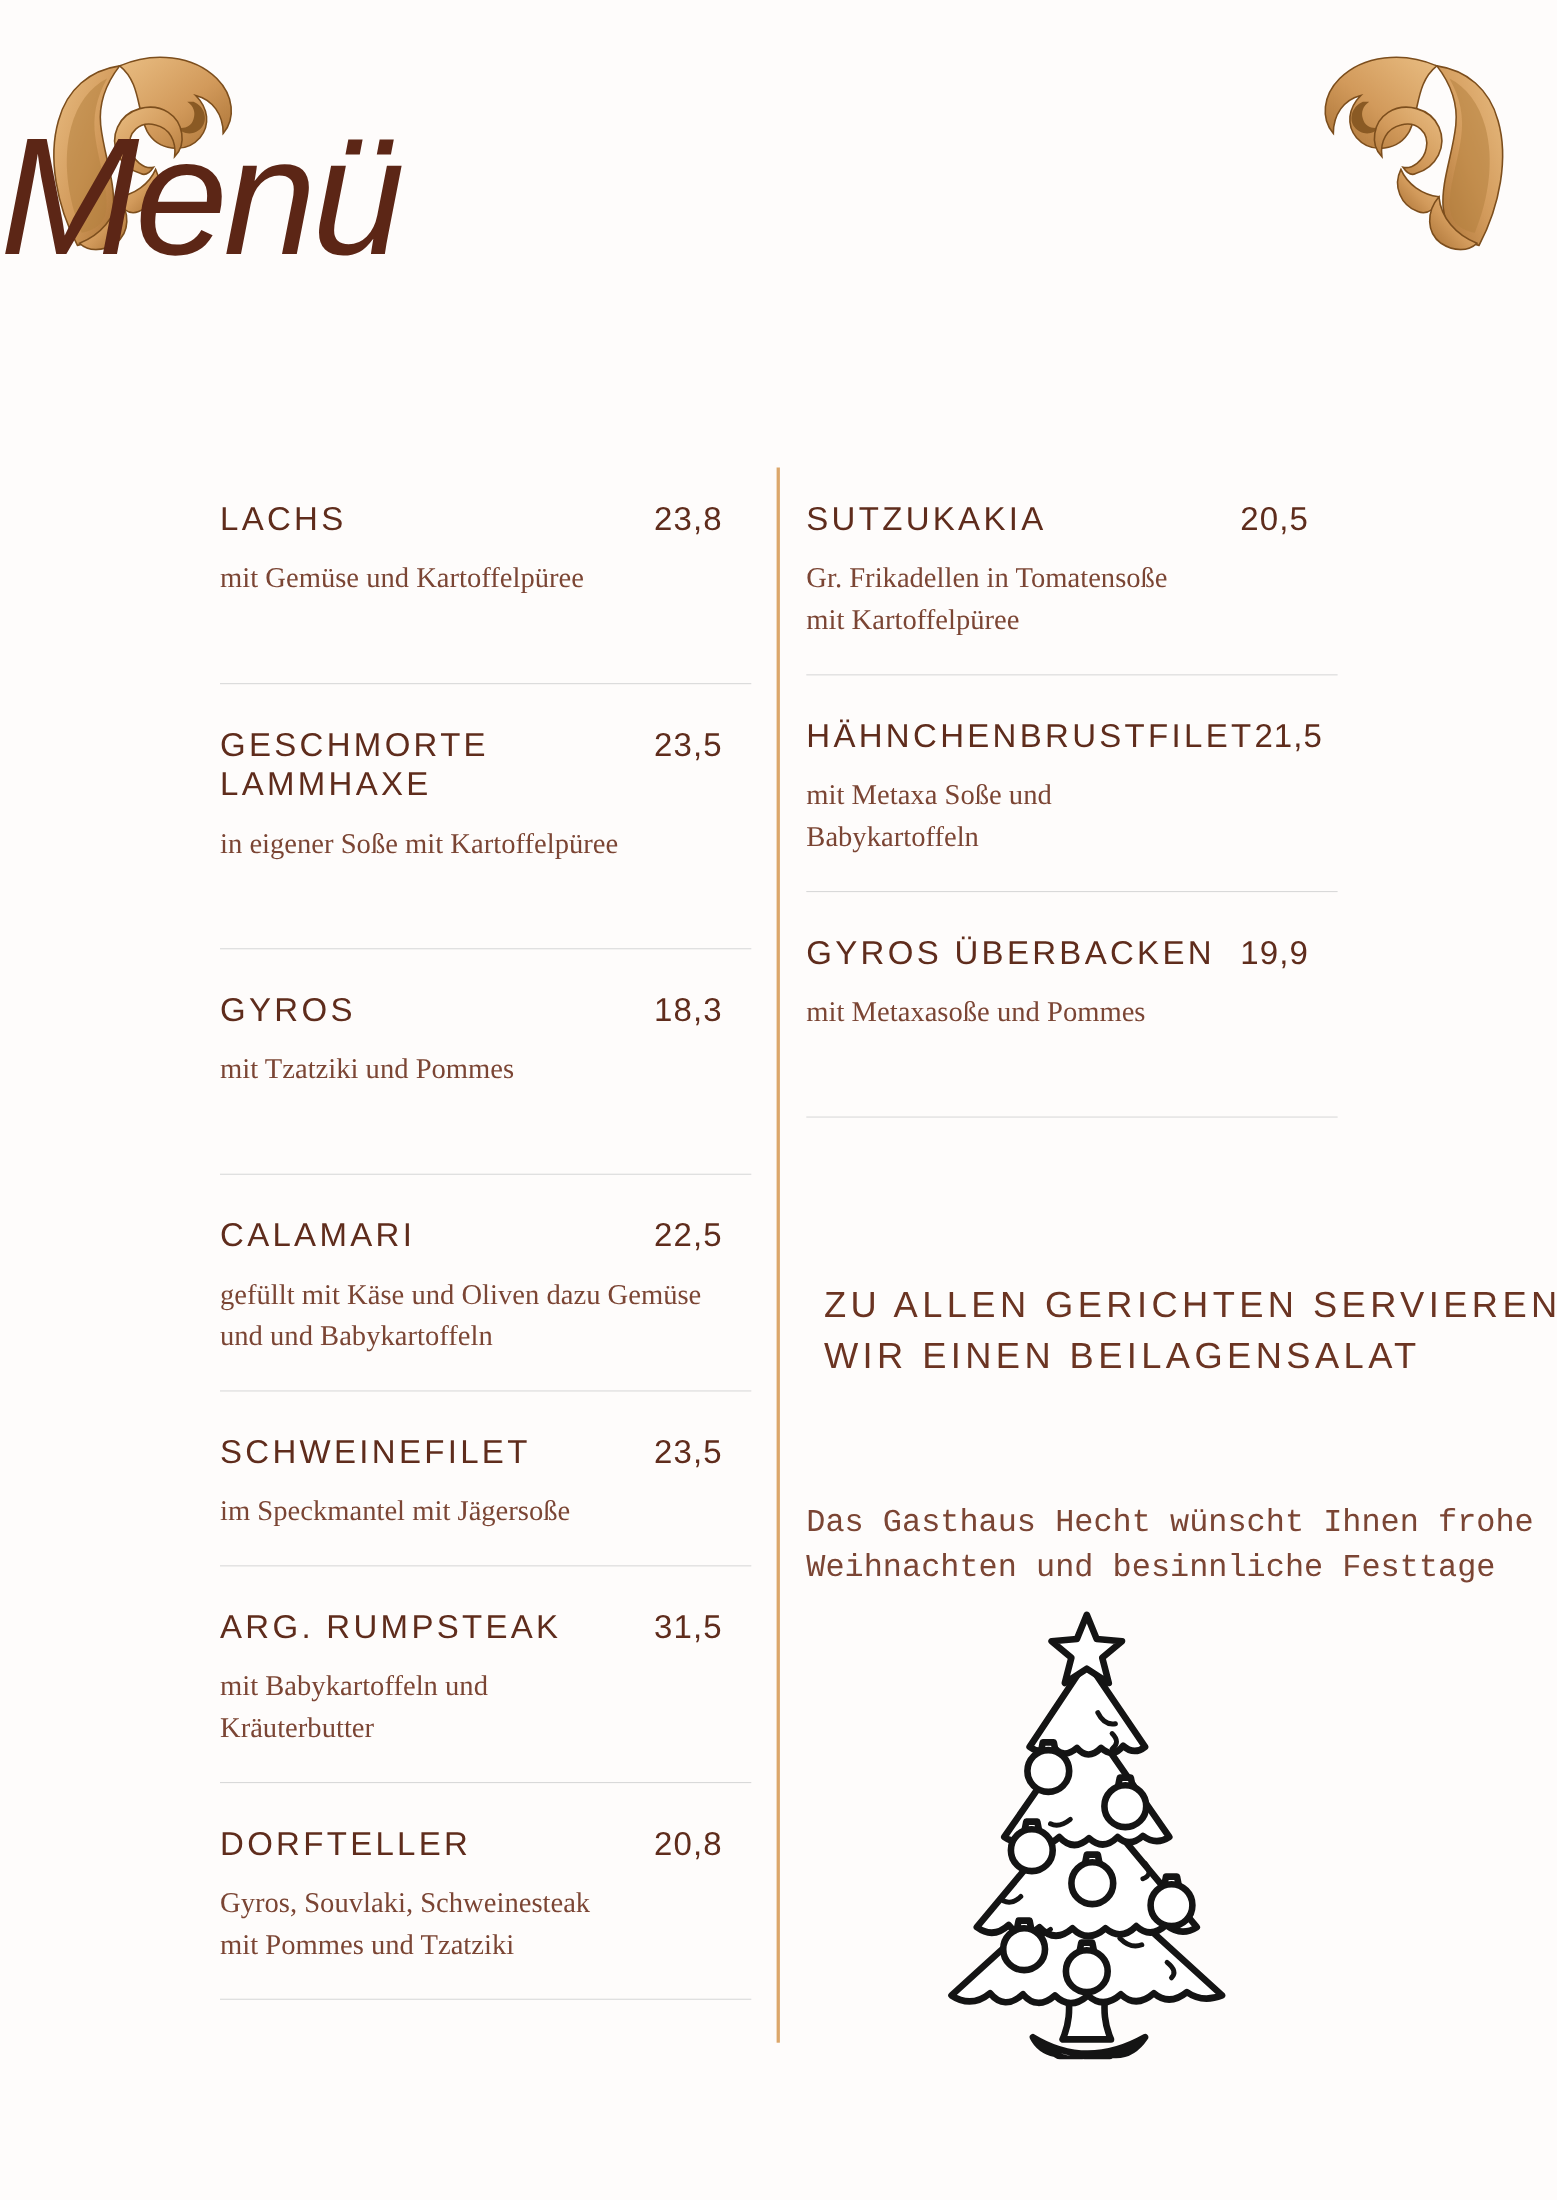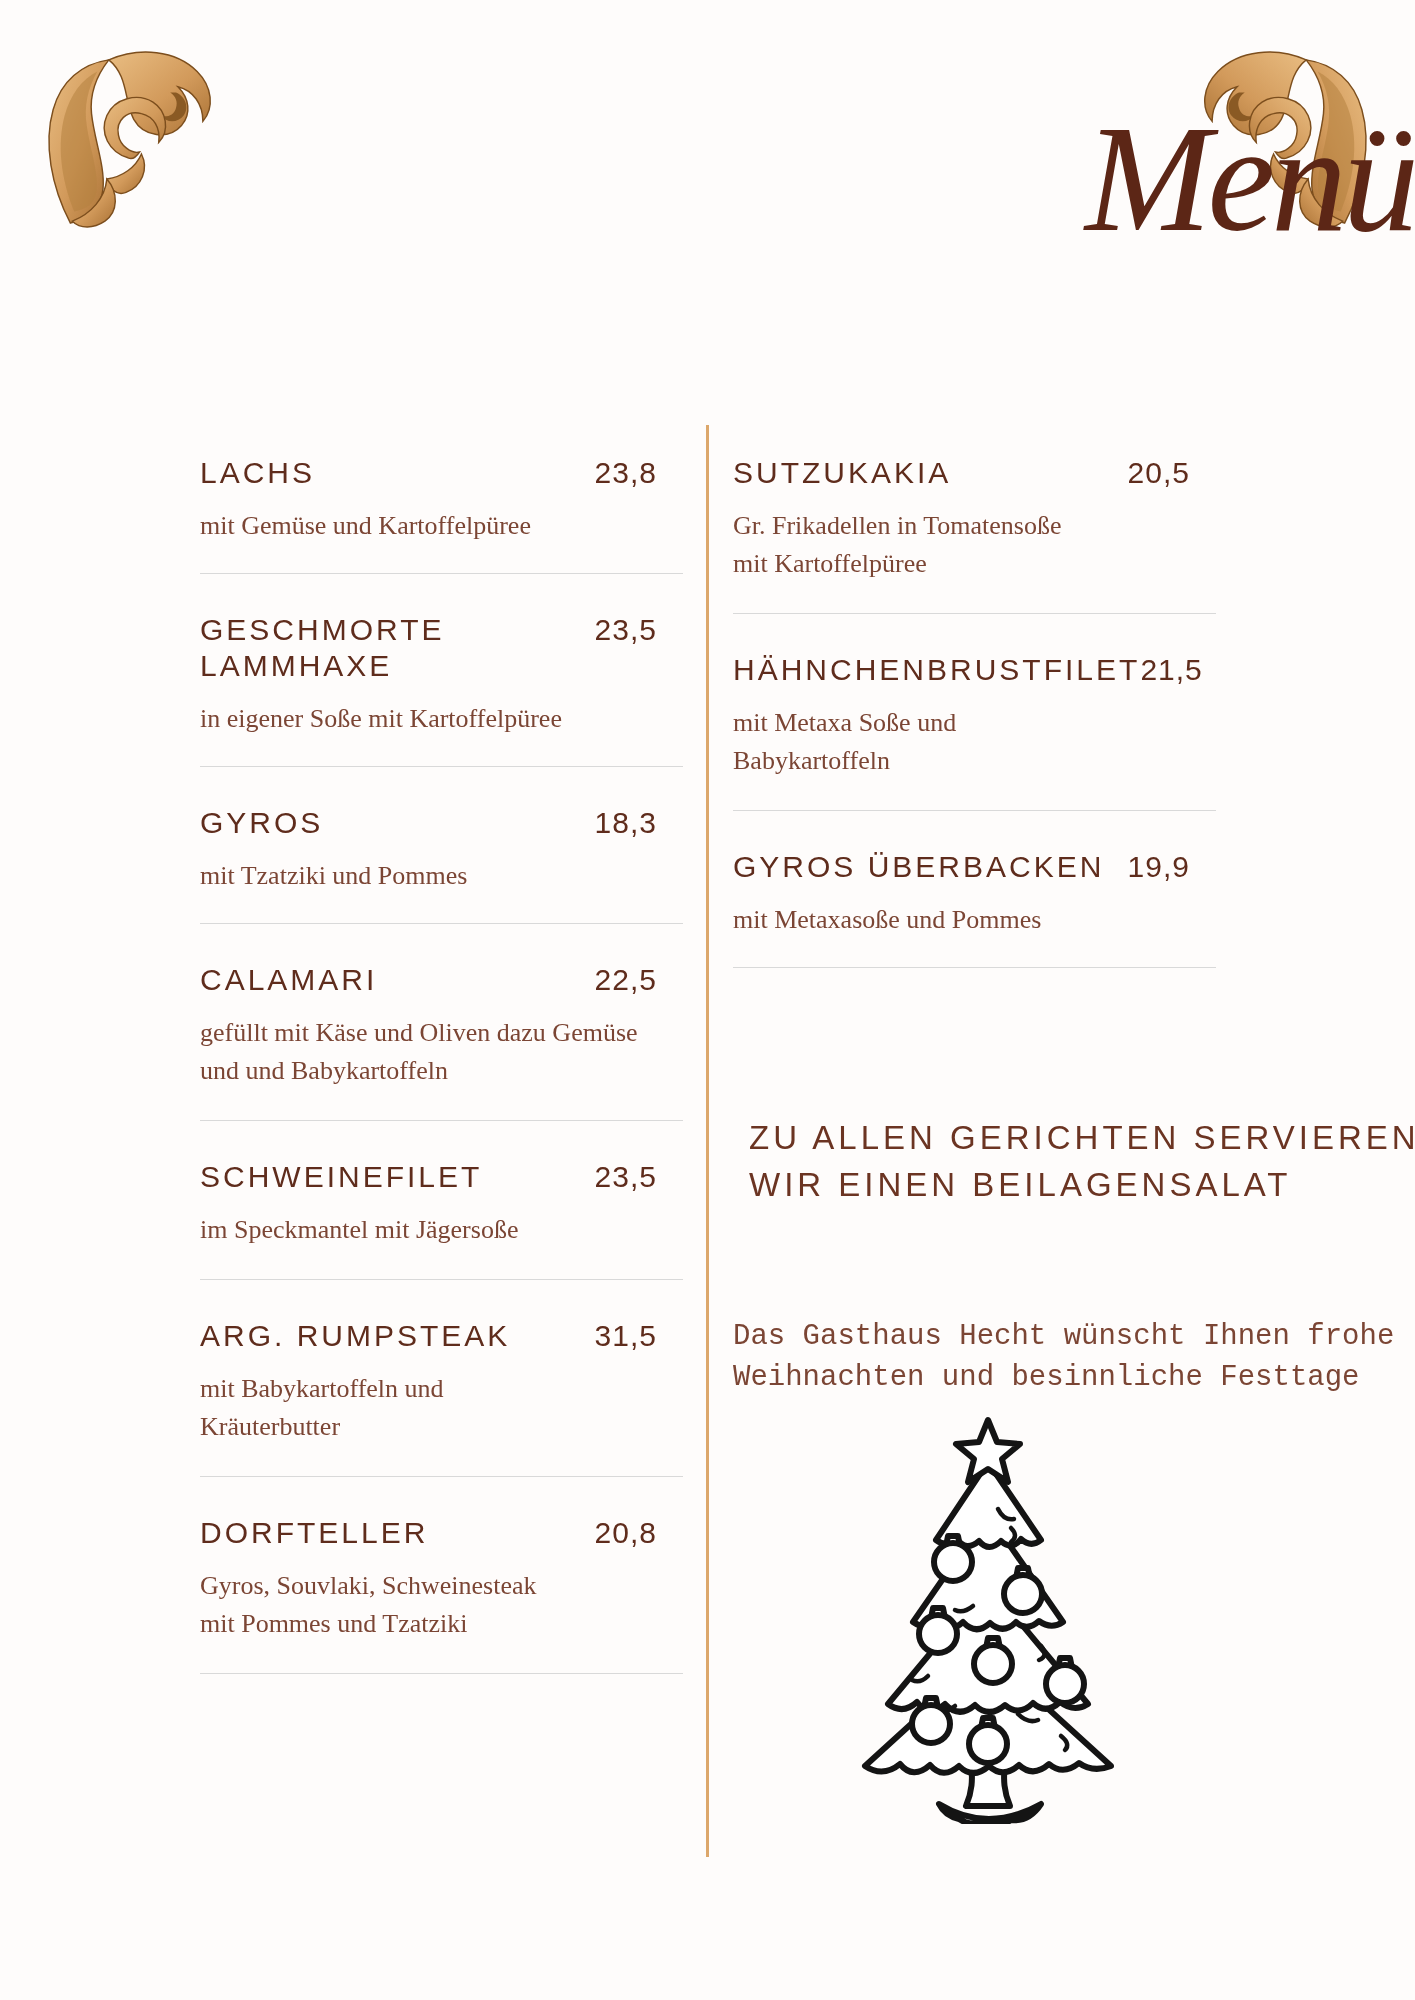--- a/index.html
+++ b/index.html
@@ -8,36 +8,36 @@
     background:#fefcfb;overflow:hidden;
     font-family:"Liberation Sans",sans-serif;
   }
   
   .ornament{position:absolute;top:30px;width:192px;height:198px;}
   .ornament.left{left:32px;}
   .ornament.right{right:32px;transform:scaleX(-1);}
   
   .script-title{
     position:absolute;top:88px;left:0;width:100%;
-    text-align:right;
-    font-family:Liberation Serif, serif;font-style:italic;
+    text-align:left;
+    font-family:Liberation Sans, sans-serif;font-style:italic;
     font-size:152px;line-height:1.2;color:#5c2616;
     letter-spacing:-4px;
   }
   
   .col{position:absolute;top:417px;width:483px;}
   .col.left-col{left:200px;}
   .col.right-col{left:733px;}
   .v-divider{
     position:absolute;left:706px;top:425px;width:3px;height:1432px;
     background:#dca76b;
   }
   
   .menu-item{padding-top:38px;border-bottom:1px solid #d9d9d9;}
-  .menu-item.one{padding-bottom:28px;}
+  .menu-item.one{padding-bottom:76px;}
   .menu-item.two{padding-bottom:30px;}
   .menu-item .row{display:flex;justify-content:space-between;align-items:baseline;}
   .iname{
     font-size:30px;line-height:36px;color:#5f2c1c;
     letter-spacing:3px;font-weight:500;
   }
   .iprice{
     font-size:30px;line-height:36px;color:#5f2c1c;
     letter-spacing:1px;margin-right:26px;font-weight:500;
   }

